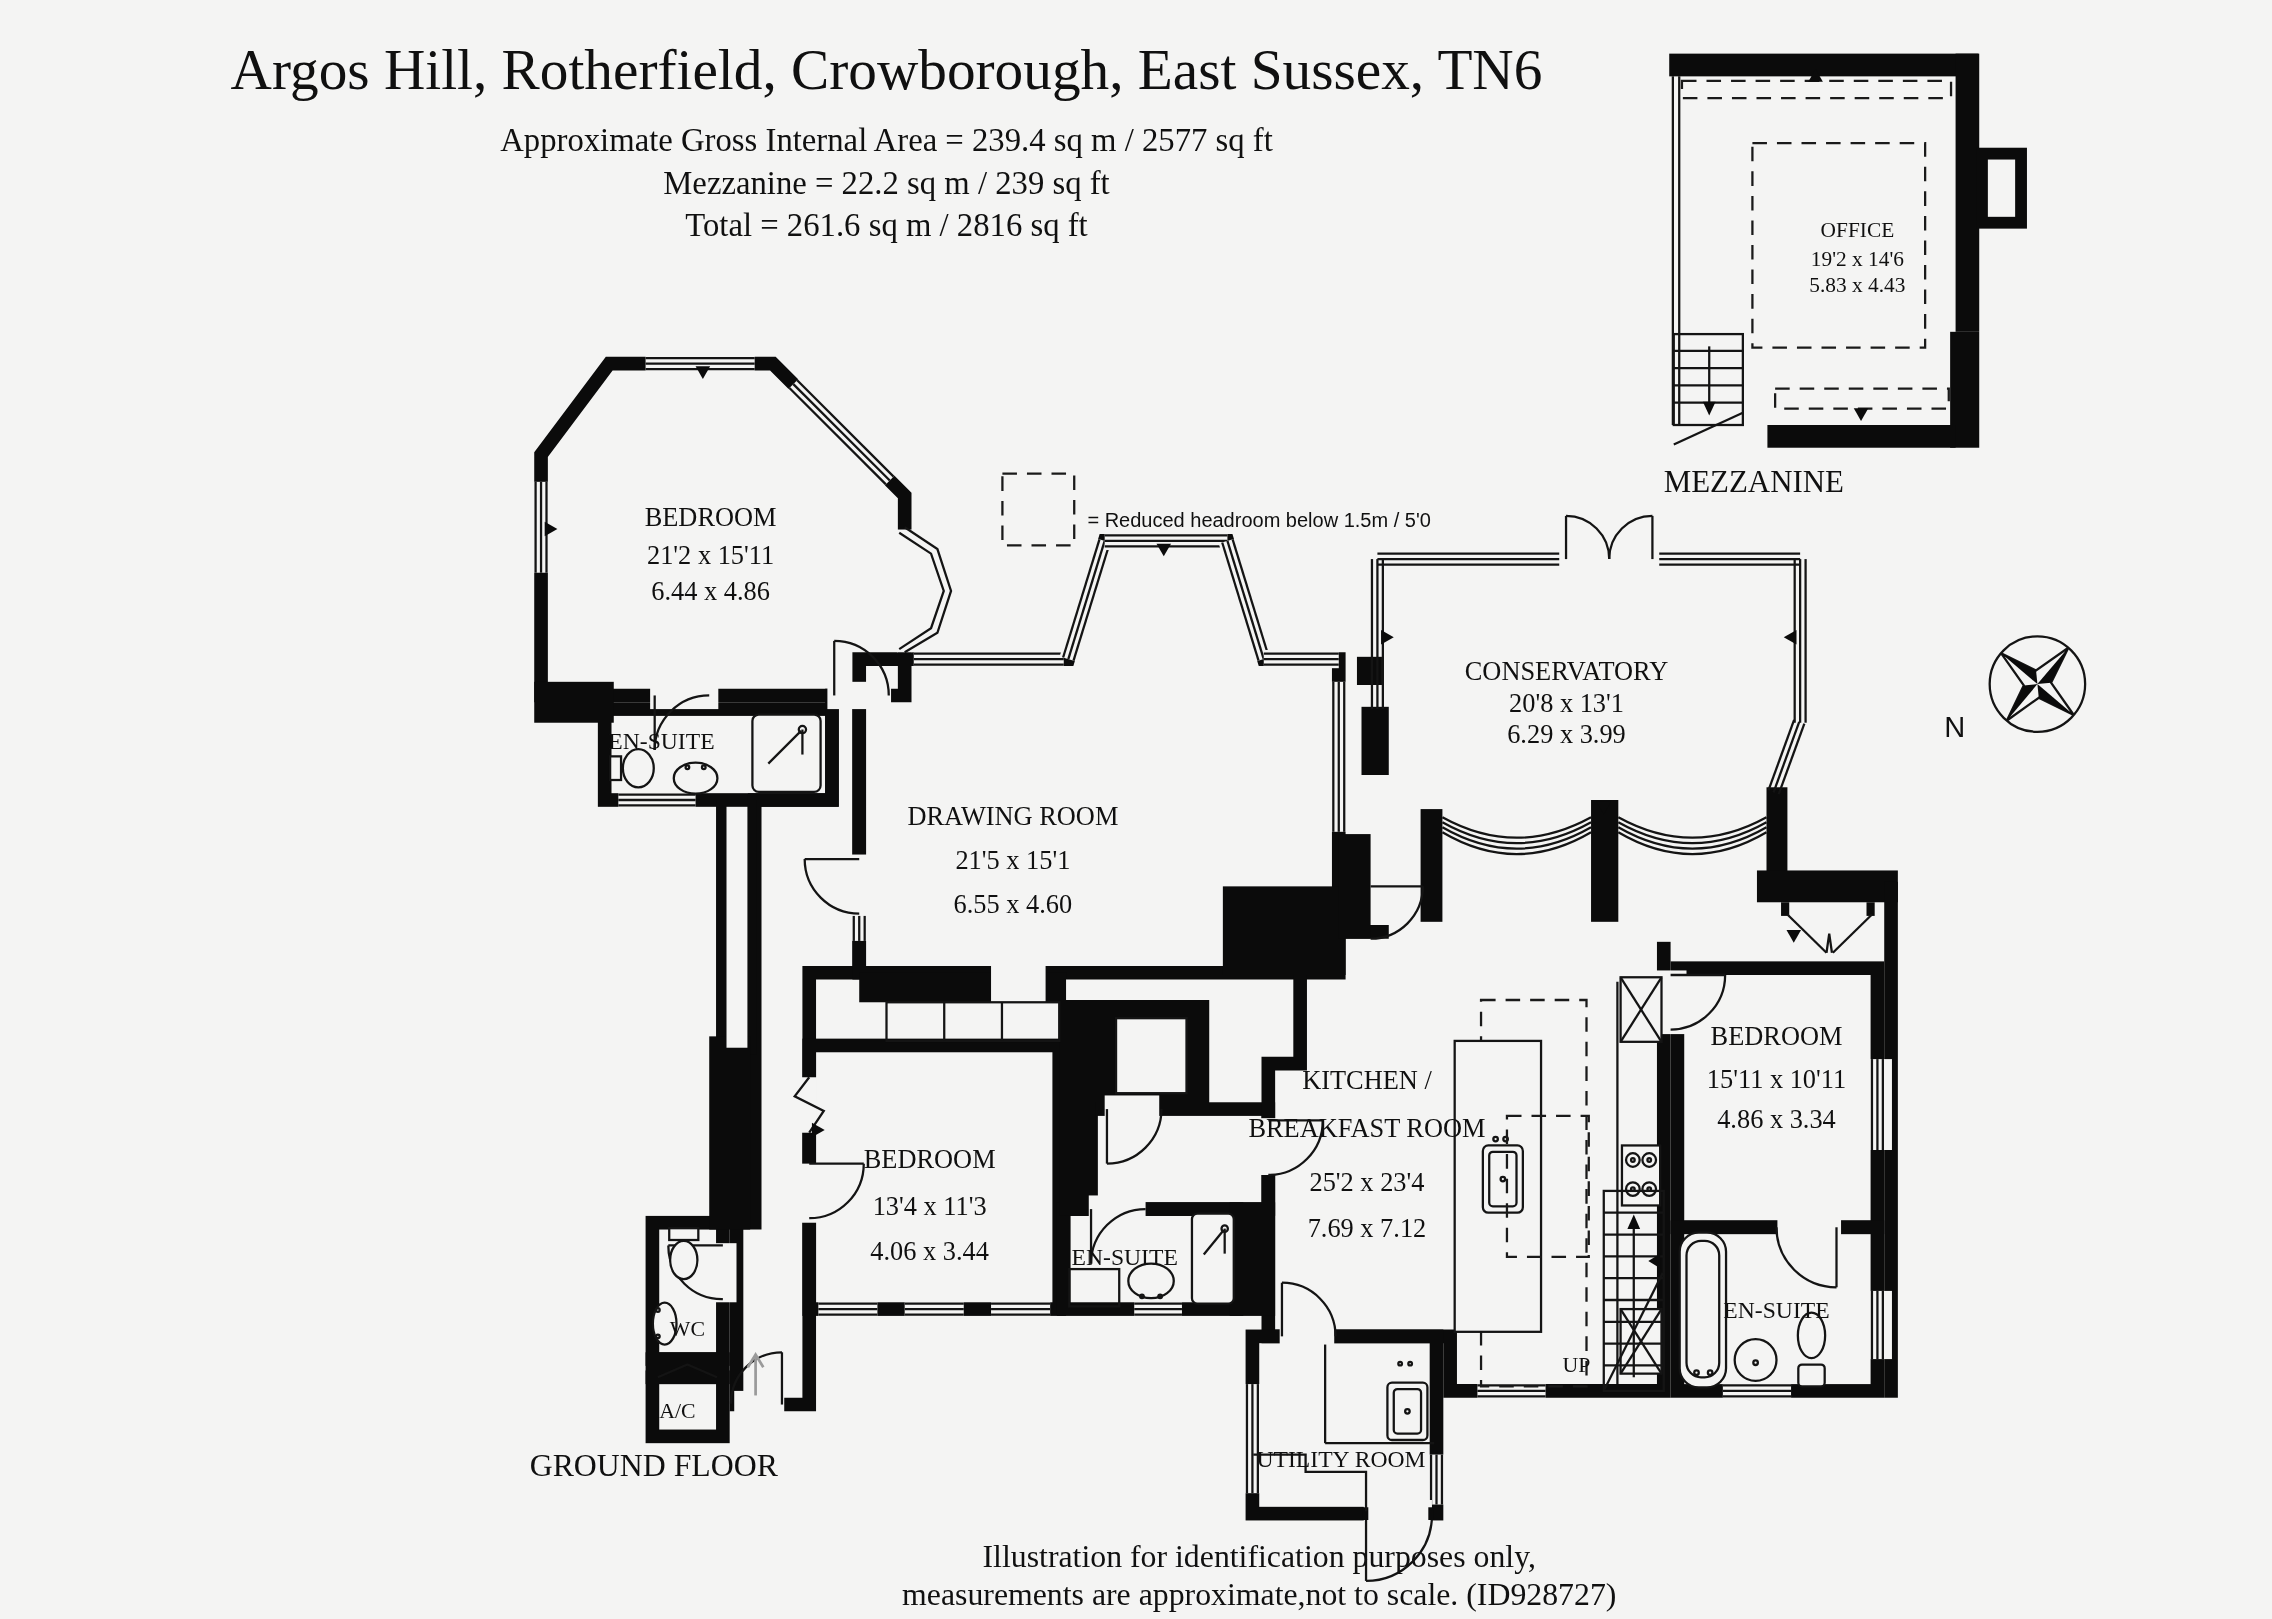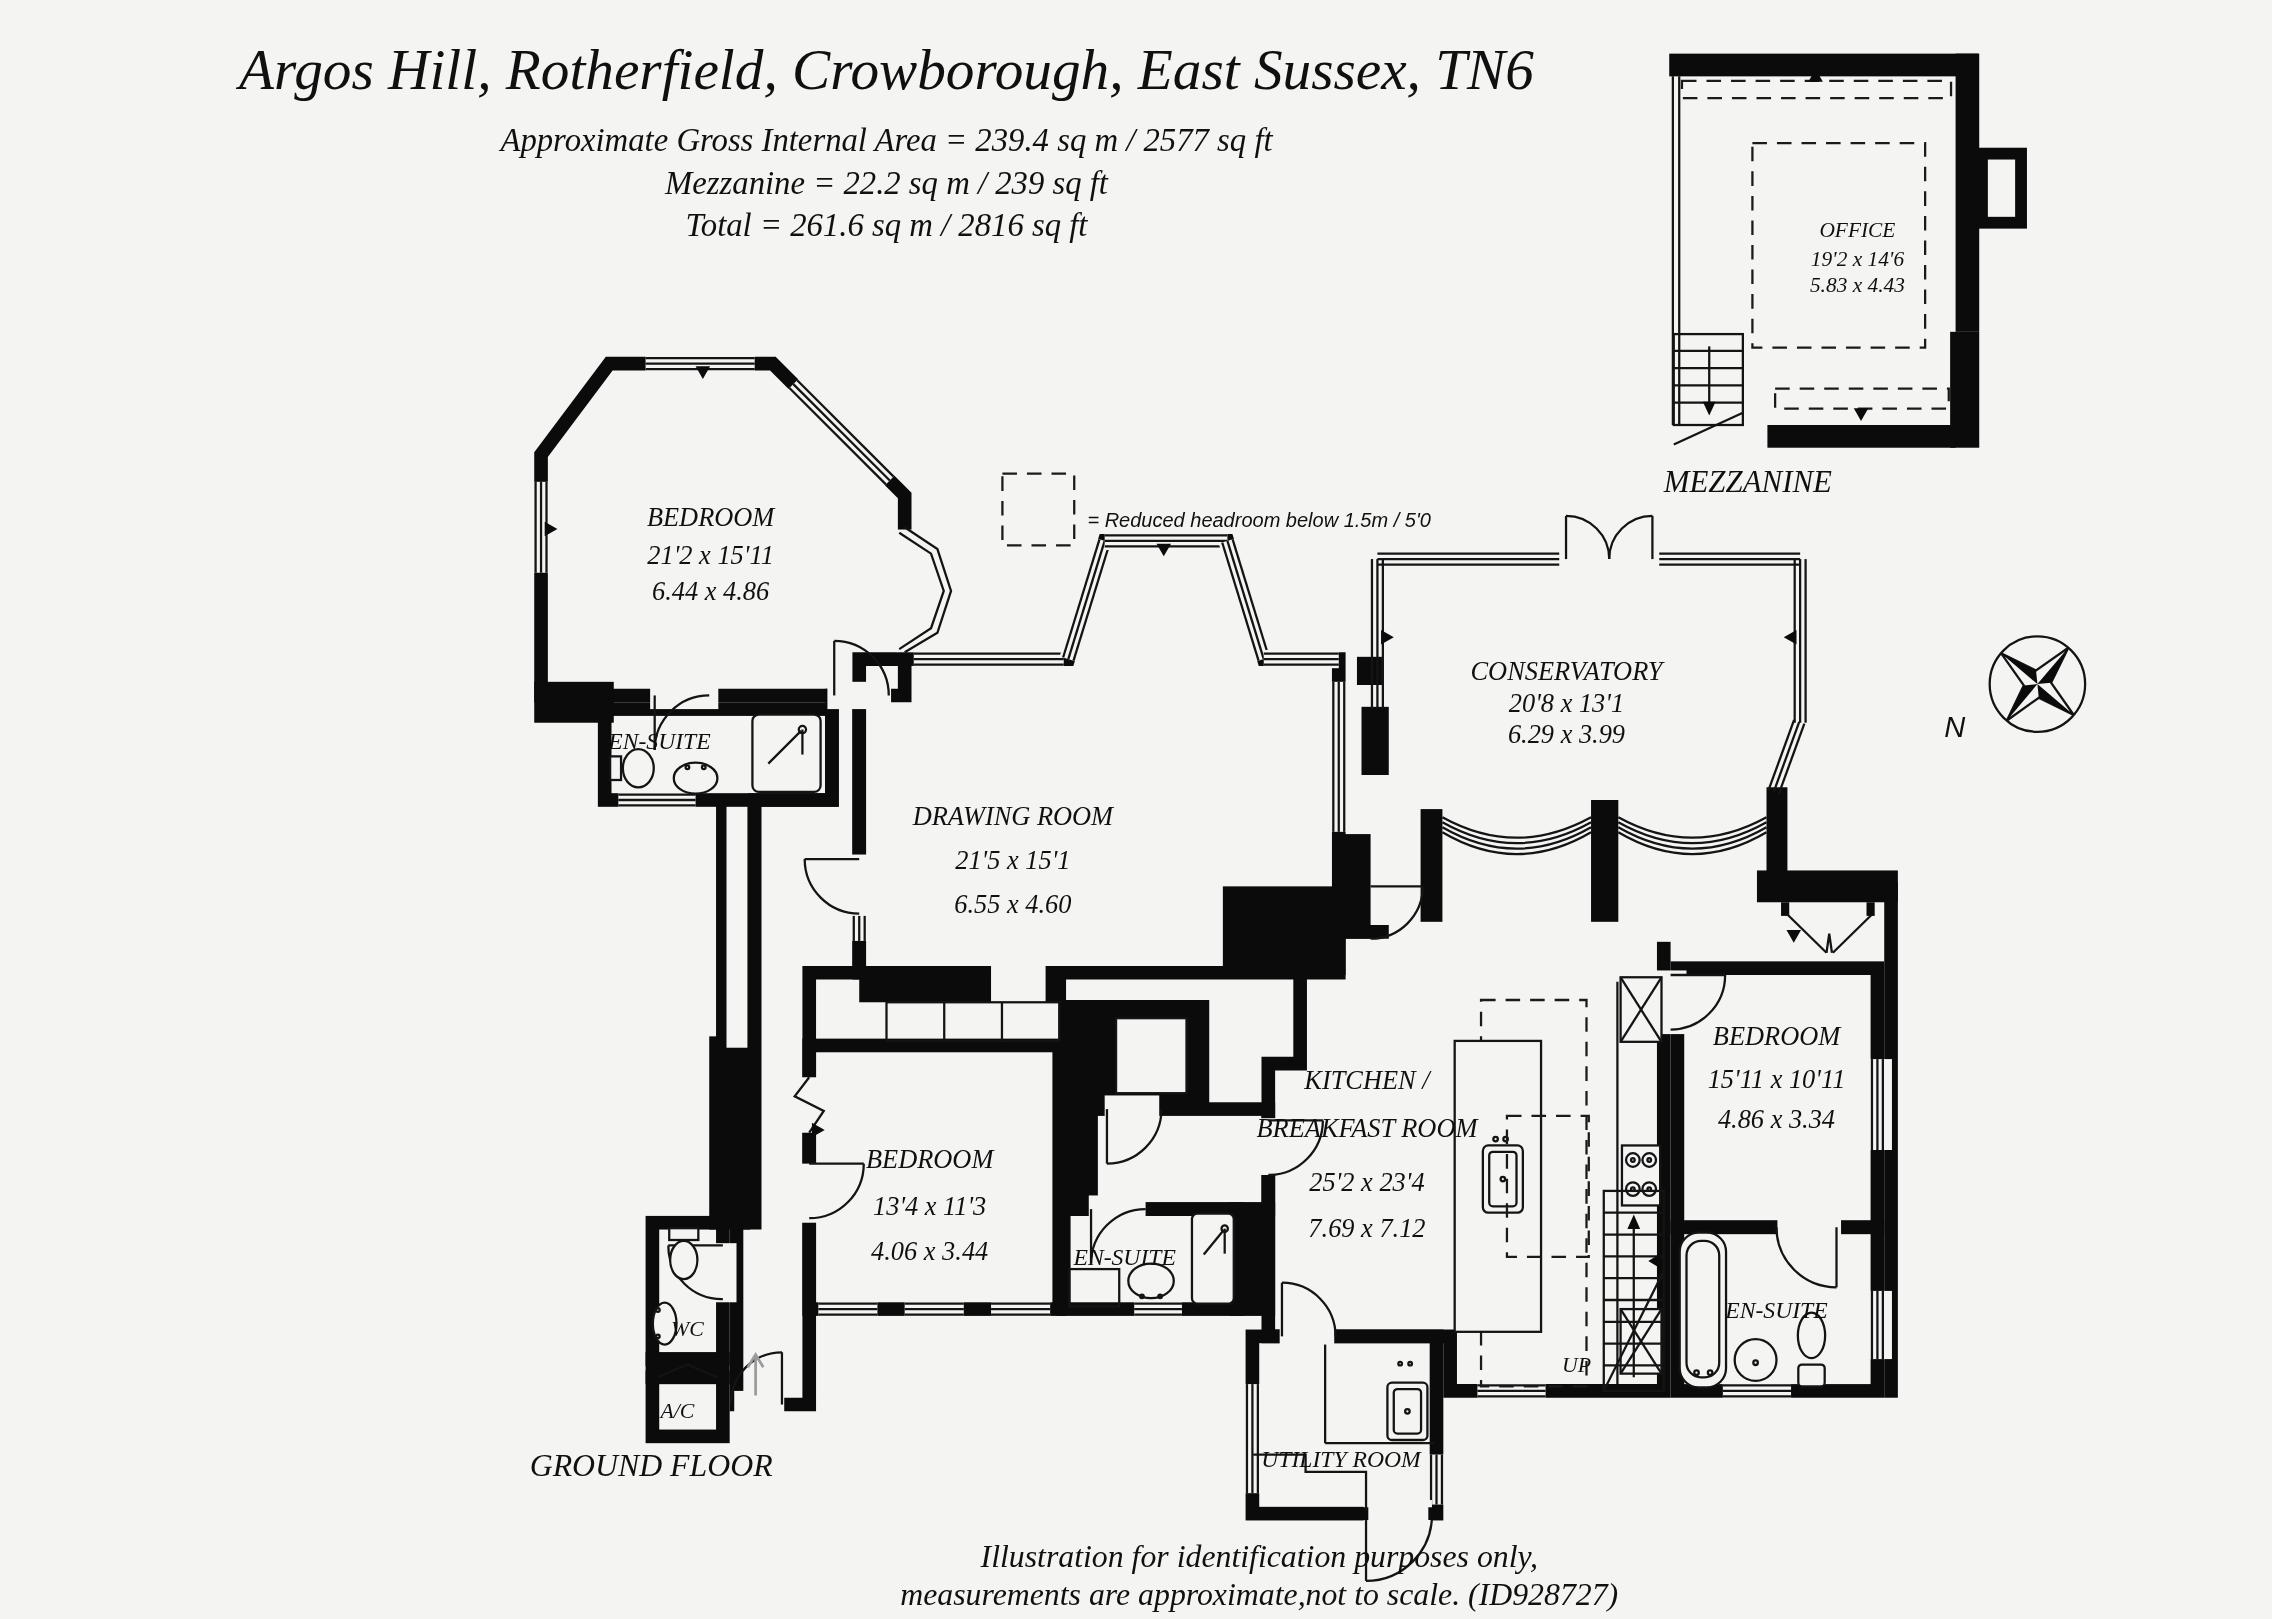--- a/index.html
+++ b/index.html
@@ -1,16 +1,16 @@
 <!DOCTYPE html>
 <html style="font-size:7.3px"><head>
 <meta charset="utf-8">
 <style>
   html,body{margin:0;padding:0;background:#f4f4f3;}
-  #page{position:relative;width:2273px;height:1620px;background:#f4f4f3;overflow:hidden;font-style:italic;}
+  #page{position:relative;width:2273px;height:1620px;background:#f4f4f3;overflow:hidden;}
   svg{display:block;}
   text{font-family:"Liberation Serif","DejaVu Serif",serif;fill:#101010;}
   .t-title{font-size:126px;}
   .t-area{font-size:72px;}
   .t-room{font-size:58px;}
   .t-small{font-size:52px;}
   .t-tiny{font-size:48px;}
   .t-floor{font-size:70px;}
   .t-mezz{font-size:68px;}
   .t-footer{font-size:70px;}

